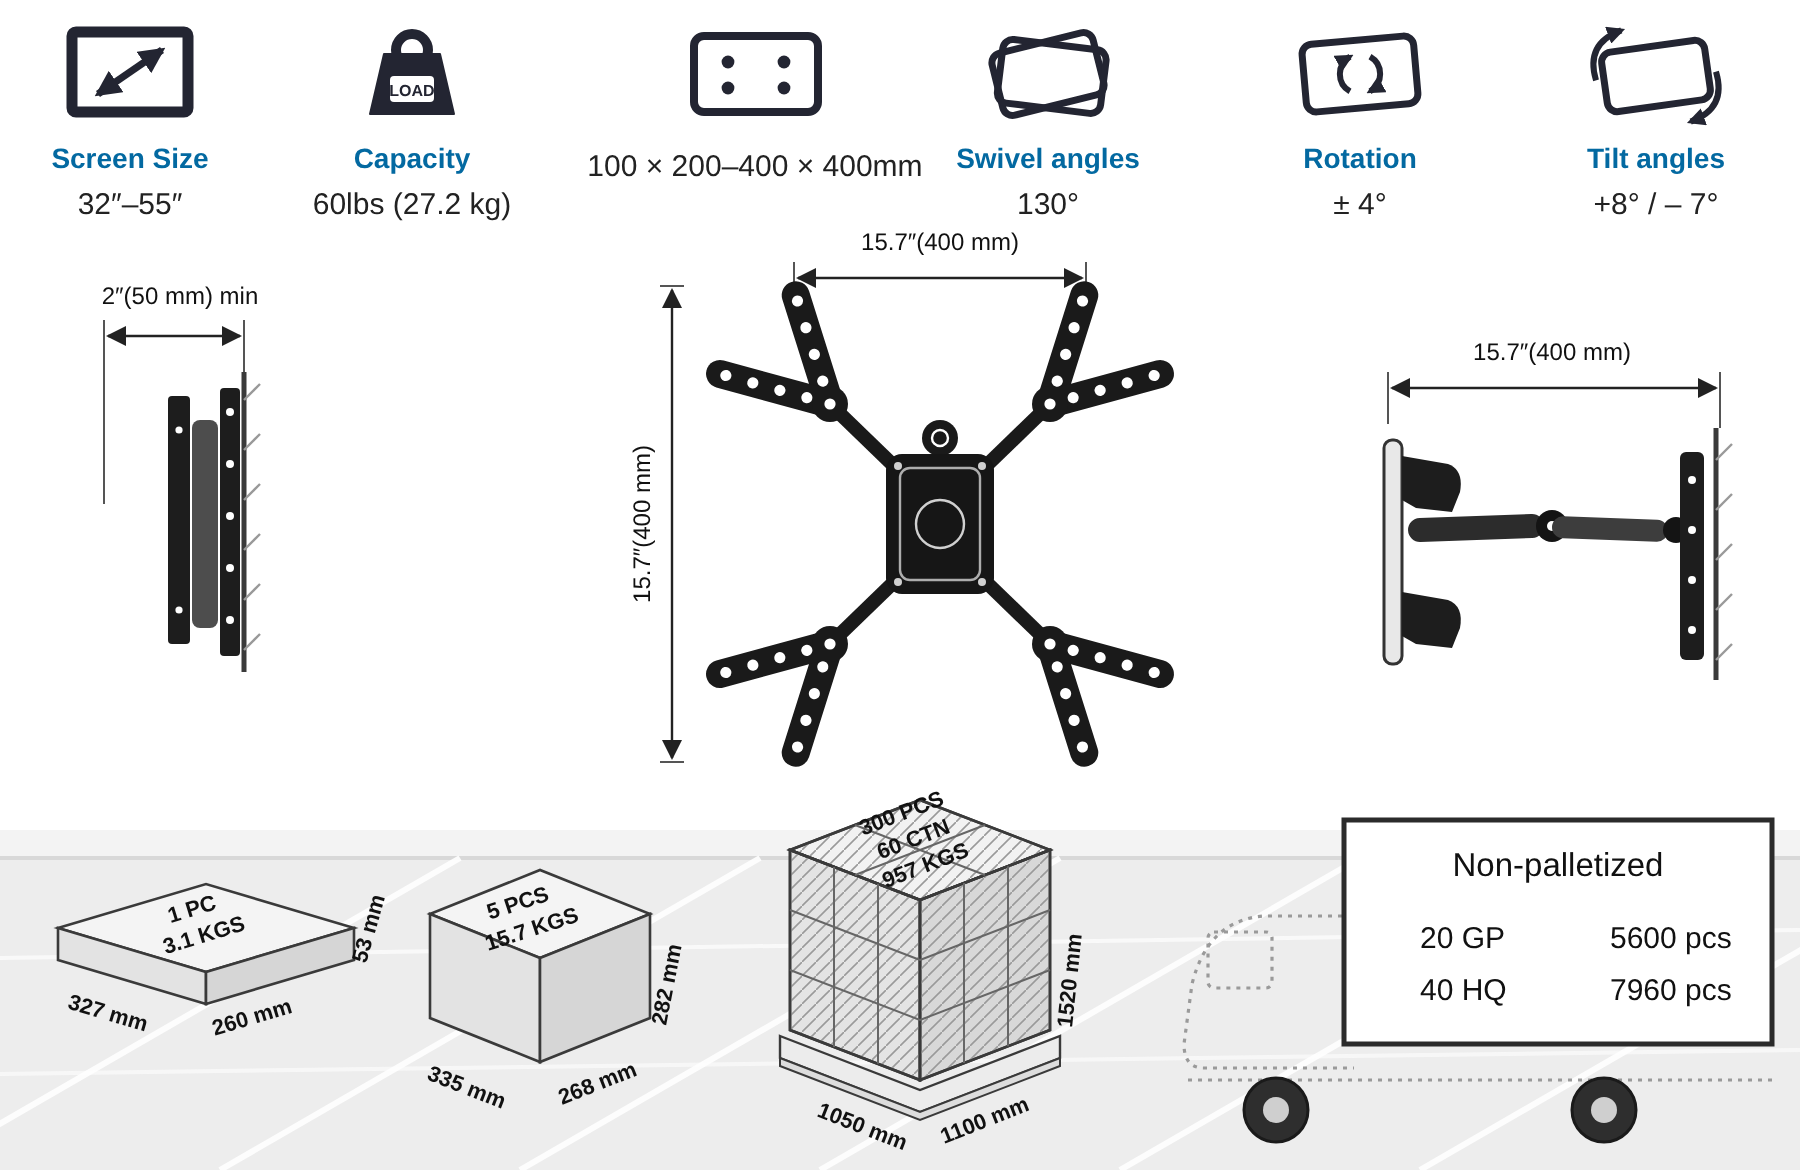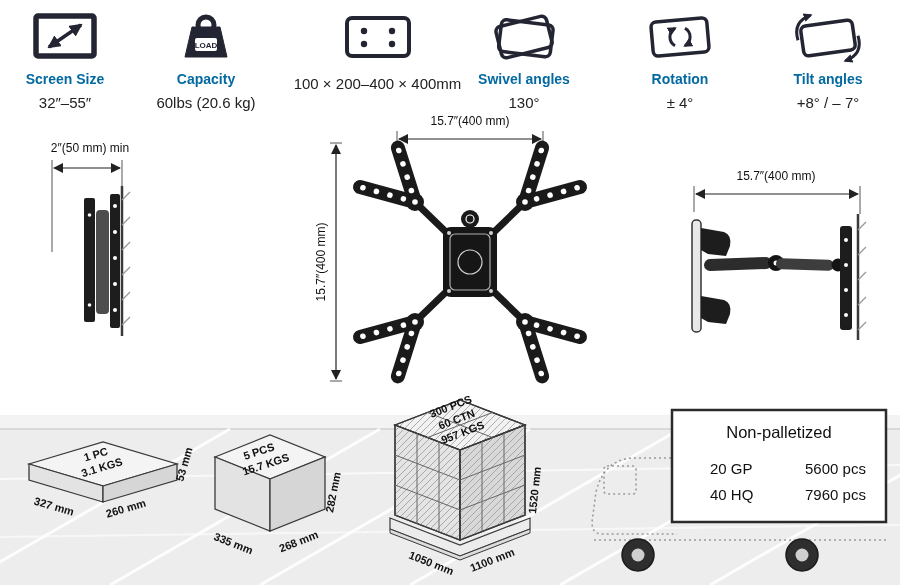--- a/index.html
+++ b/index.html
@@ -52,21 +52,21 @@
   <div class="spec-col" style="left:136px;width:140px">
     <div class="spec-icon">
       <svg width="76" height="60" viewBox="0 0 76 60">
         <circle cx="38" cy="18" r="8" fill="none" stroke="#232532" stroke-width="5"></circle>
         <path d="M24,20 L52,20 L59,50 L17,50 Z" fill="#232532" stroke="#232532" stroke-linejoin="round"></path>
         <rect x="27" y="31" width="22" height="13" rx="2" fill="#fff"></rect>
         <text x="38" y="41" text-anchor="middle" font-size="8" font-weight="bold" fill="#232532">LOAD</text>
       </svg>
     </div>
     <div class="spec-label">Capacity</div>
-    <div class="spec-value">60lbs (20.6 kg)</div>
+    <div class="spec-value">60lbs (27.2 kg)</div>
   </div>
 
   <div class="spec-col" style="left:290px;width:175px">
     <div class="spec-icon">
       <svg width="76" height="60" viewBox="0 0 76 60">
         <rect x="7" y="11" width="62" height="38" rx="5" fill="none" stroke="#232532" stroke-width="4"></rect>
         <circle cx="24" cy="24" r="3.2" fill="#232532"></circle>
           <circle cx="52" cy="24" r="3.2" fill="#232532"></circle>
         <circle cx="24" cy="37" r="3.2" fill="#232532"></circle>
           <circle cx="52" cy="37" r="3.2" fill="#232532"></circle>

